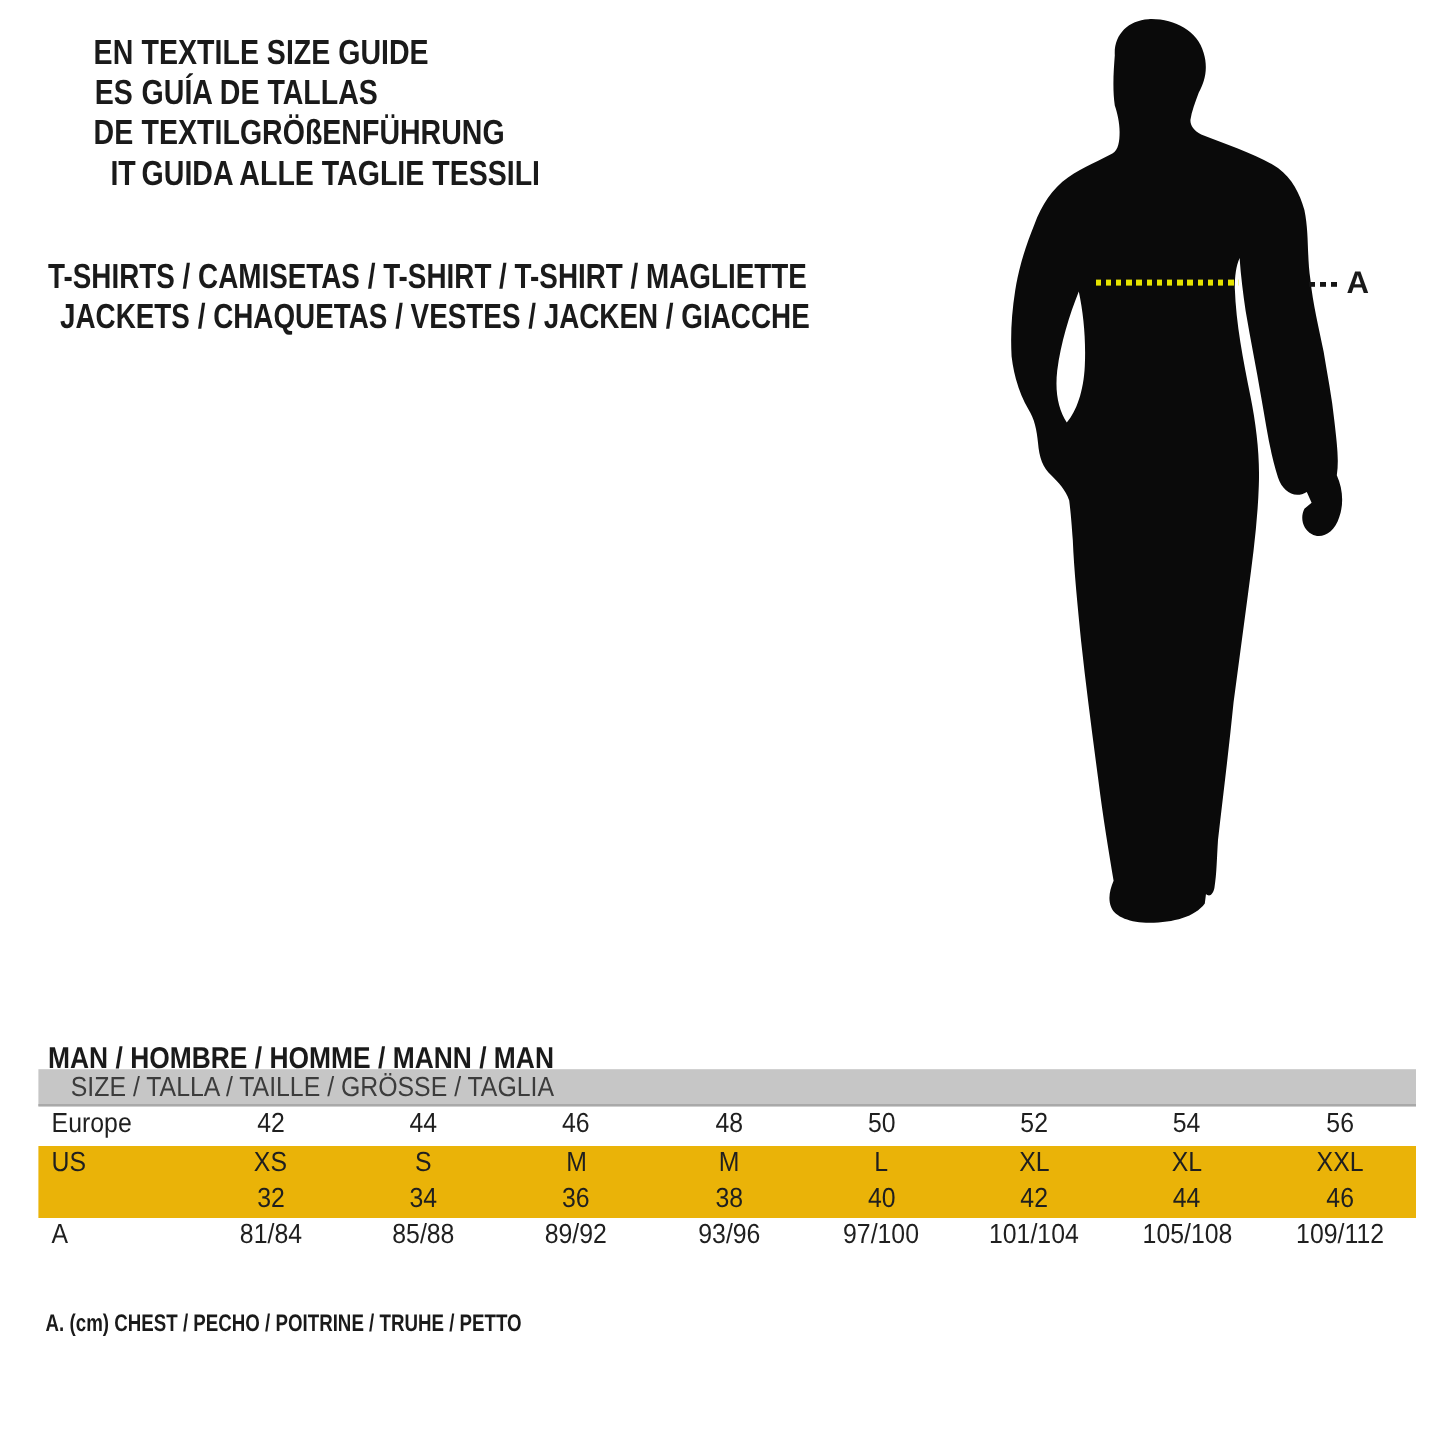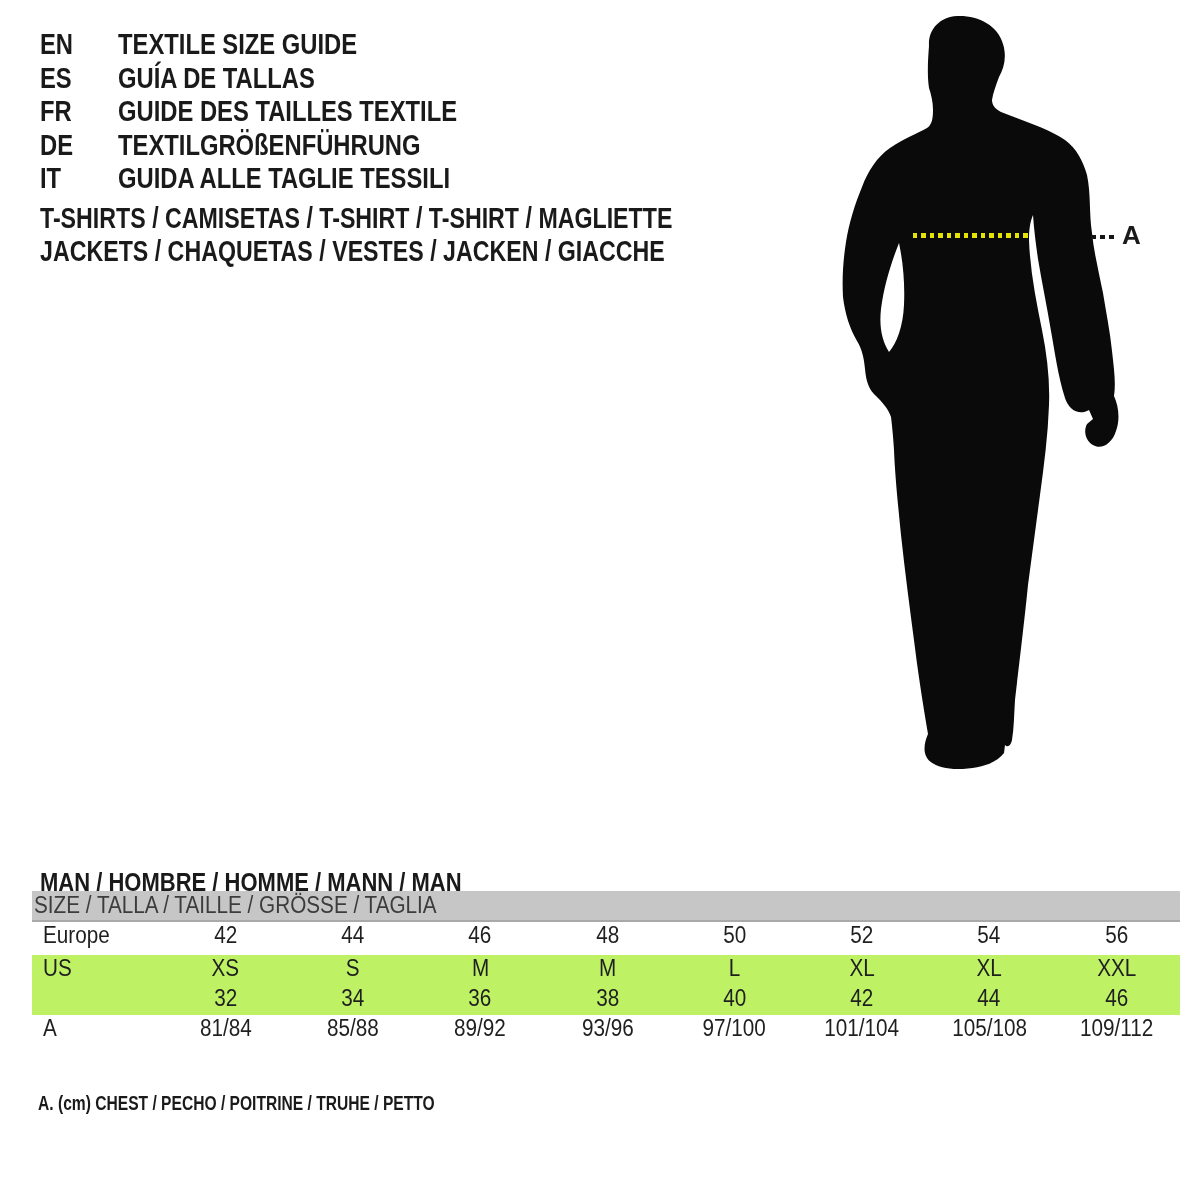--- a/index.html
+++ b/index.html
@@ -1,76 +1,72 @@
 <!DOCTYPE html>
 <html><head>
 <meta charset="utf-8">
 <style>
   html,body{margin:0;padding:0;background:#ffffff;}
   #page{position:relative;width:1200px;height:1200px;background:#ffffff;overflow:hidden;
         font-family:"Liberation Sans","DejaVu Sans",sans-serif;color:#1a1a1a;}
   .abs{position:absolute;}
-  .b{font-weight:bold;}
+  .b{font-weight:bold;text-align:right;}
   
   .cx{display:inline-block;white-space:nowrap;transform-origin:0 50%;}
   .cxc{display:inline-block;white-space:nowrap;transform-origin:50% 50%;}
   .sx80{transform:scaleX(.80);}
   .sx82{transform:scaleX(.82);}
   .sx88{transform:scaleX(.88);}
   .sx90{transform:scaleX(.90);}
   .sx78{transform:scaleX(.78);}
 
   
   #langs{top:28px;left:40px;font-size:29px;line-height:33.5px;}
   .lang-row{display:flex;}
   .lang-code{width:78px;}
   
-  #cats{top:202px;left:40px;font-size:29px;line-height:33px;}
+  #cats{top:215px;left:40px;font-size:29px;line-height:33px;}
 
   
   #figure-svg{left:820px;top:0;}
   #chest-line{left:913px;top:233px;width:119px;height:5px;
      background:repeating-linear-gradient(90deg,#e6e300 0 4.5px,transparent 4.5px 8.5px);}
   #leader-line{left:1091px;top:235px;width:27px;height:4px;
      background:repeating-linear-gradient(90deg,#151515 0 5px,transparent 5px 9px);}
   #marker-a{left:1122px;top:220px;font-size:26px;}
 
   
   #section-title{left:40px;top:868px;font-size:25px;}
 
   
   #size-table{left:32px;top:891px;width:1148px;font-size:23px;}
   #size-table .thead{height:29px;line-height:29px;background:#c6c6c6;border-bottom:2px solid #a9a9a9;
-      padding-left:2px;color:#3c3c3c;}
+      padding-left:27px;color:#3c3c3c;}
   .trow{display:flex;align-items:flex-start;}
-  .trow.shaded{background:#bef264;}
+  .trow.shaded{background:#eab308;}
   .h33{height:33px;} .h30{height:30px;} .h38{height:38px;}
   .tlabel{width:130px;padding-left:11px;box-sizing:border-box;color:#1f1f1f;}
   .tcell{flex:1;text-align:center;color:#1f1f1f;}
 
   
   #footnote{left:38px;top:1092px;font-size:20px;}
 </style>
 </head>
 <body>
 
 <div id="page">
 
   <div id="langs" class="abs b">
     <div class="lang-row">
       <div class="lang-code"><span class="cx sx82">EN</span></div>
       <div><span class="cx sx82">TEXTILE SIZE GUIDE</span></div>
     </div>
     <div class="lang-row">
       <div class="lang-code"><span class="cx sx82">ES</span></div>
       <div><span class="cx sx82">GUÍA DE TALLAS</span></div>
-    </div>
-    <div class="lang-row">
-      <div class="lang-code"><span class="cx sx82">FR</span></div>
-      <div><span class="cx sx82">GUIDE DES TAILLES TEXTILE</span></div>
     </div>
     <div class="lang-row">
       <div class="lang-code"><span class="cx sx82">DE</span></div>
       <div><span class="cx sx82">TEXTILGRÖßENFÜHRUNG</span></div>
     </div>
     <div class="lang-row">
       <div class="lang-code"><span class="cx sx82">IT</span></div>
       <div><span class="cx sx82">GUIDA ALLE TAGLIE TESSILI</span></div>
     </div>
   </div>

